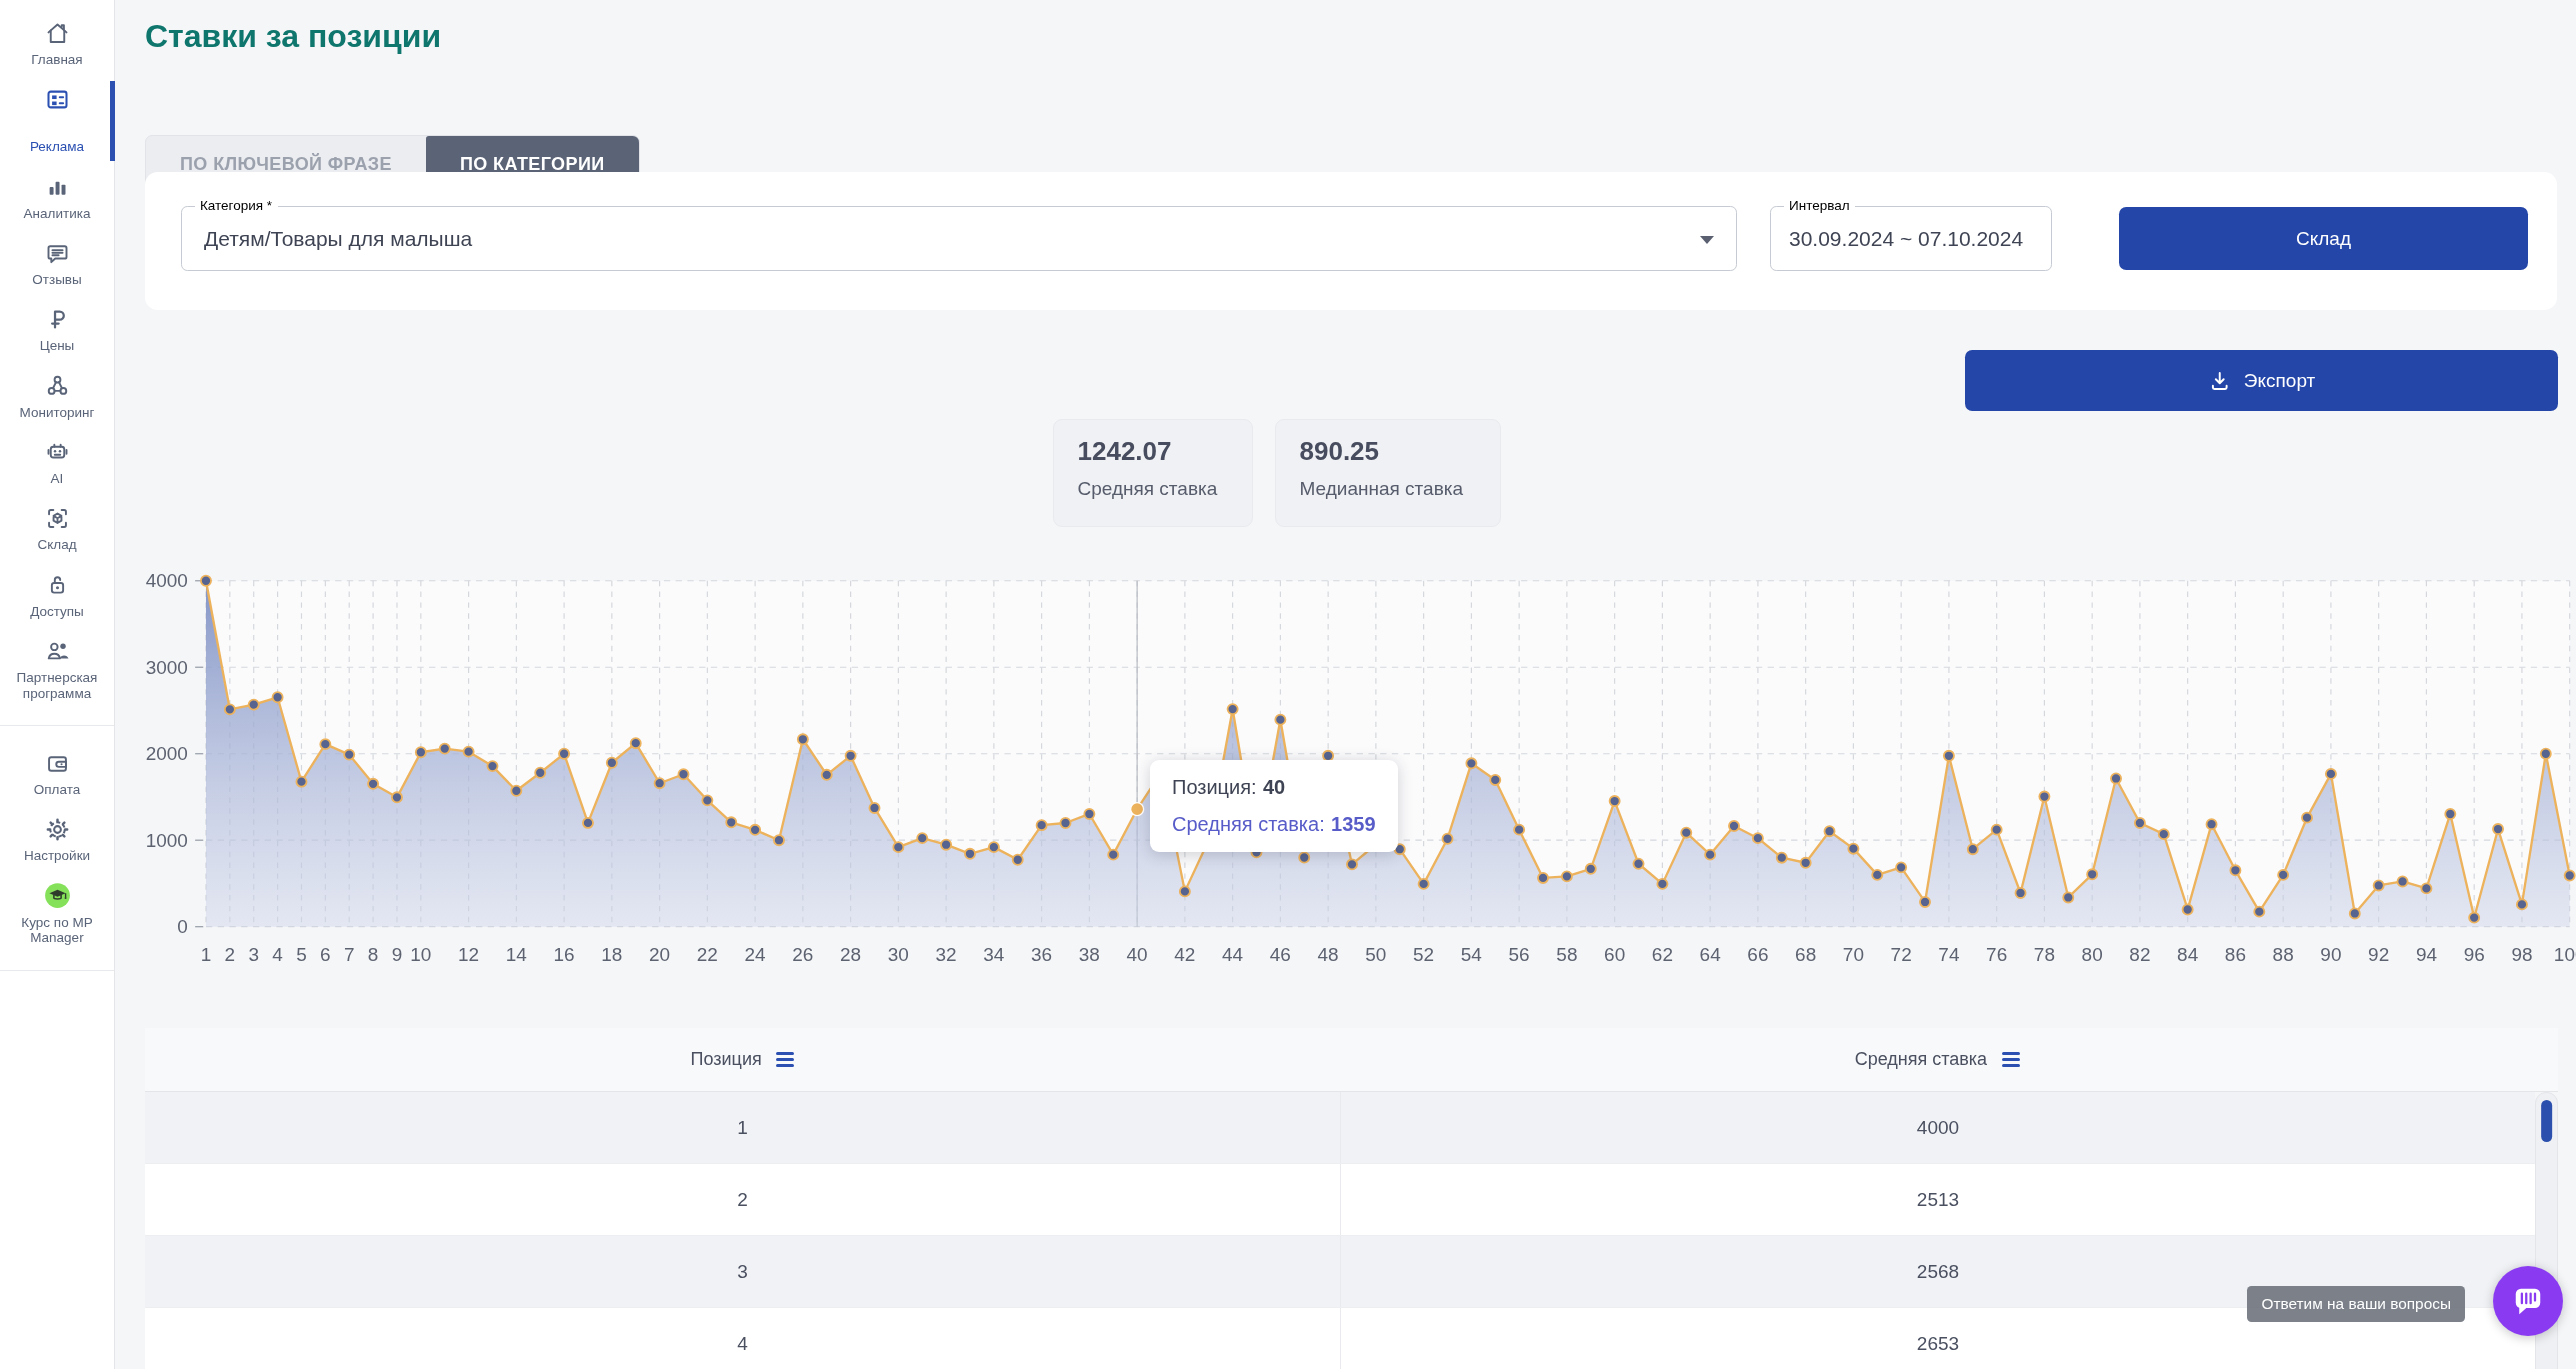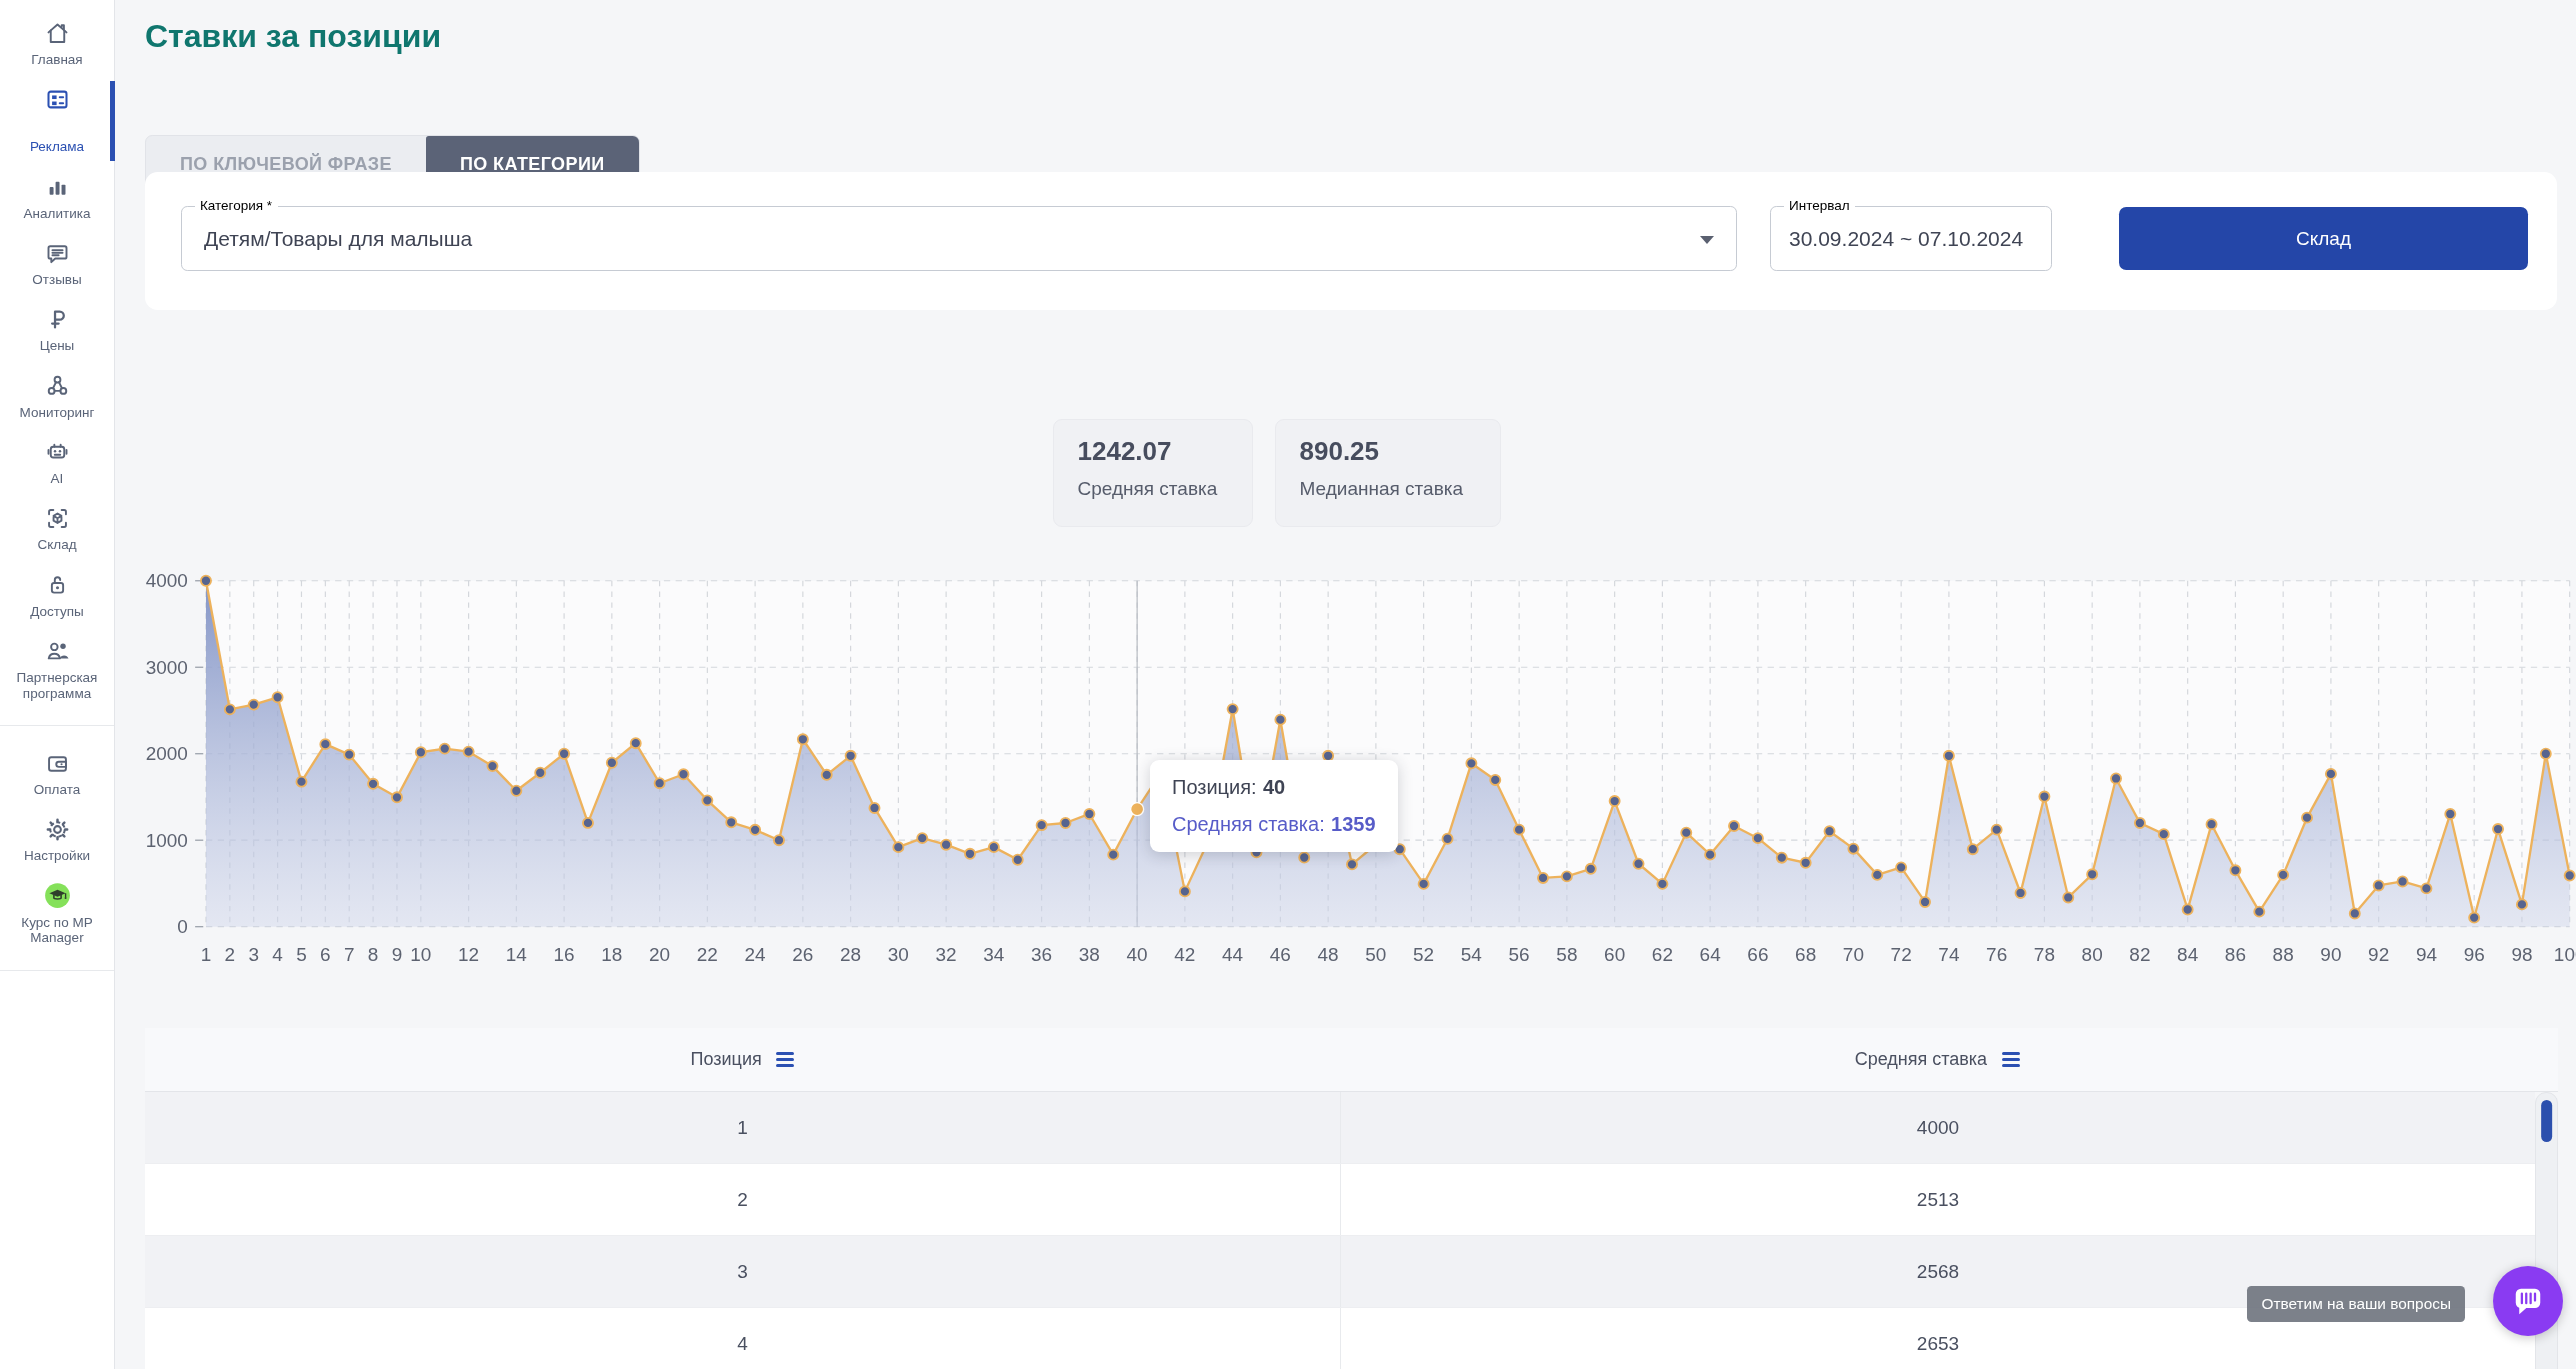--- a/index.html
+++ b/index.html
@@ -268,20 +268,29 @@
       <span class="fvalue">Детям/Товары для малыша</span>
       <span class="chev"></span>
     </div>
     <div class="field field-int">
       <span class="field-label">Интервал</span>
       <span class="fvalue">30.09.2024 ~ 07.10.2024</span>
     </div>
     <button class="btn-primary search-btn">Склад</button>
   </section>
 
+  <button class="btn-primary export-btn">
+    <span style="display:flex;align-items:center;">
+      <svg viewBox="0 0 24 24" fill="none" stroke="#fff" stroke-width="2" stroke-linecap="round" stroke-linejoin="round">
+        <path d="M12 4 V14 M8 10.5 L12 14.5 L16 10.5"></path>
+          <path d="M5 17 V19 a1.5 1.5 0 0 0 1.5 1.5 h11 A1.5 1.5 0 0 0 19 19 V17"></path>
+      </svg>
+    </span>
+    <span>Экспорт</span>
+  </button>
 
   <div class="stat-card first">
     <div class="stat-value">1242.07</div>
     <div class="stat-label">Средняя ставка</div>
   </div>
   <div class="stat-card second">
     <div class="stat-value">890.25</div>
     <div class="stat-label">Медианная ставка</div>
   </div>
 

